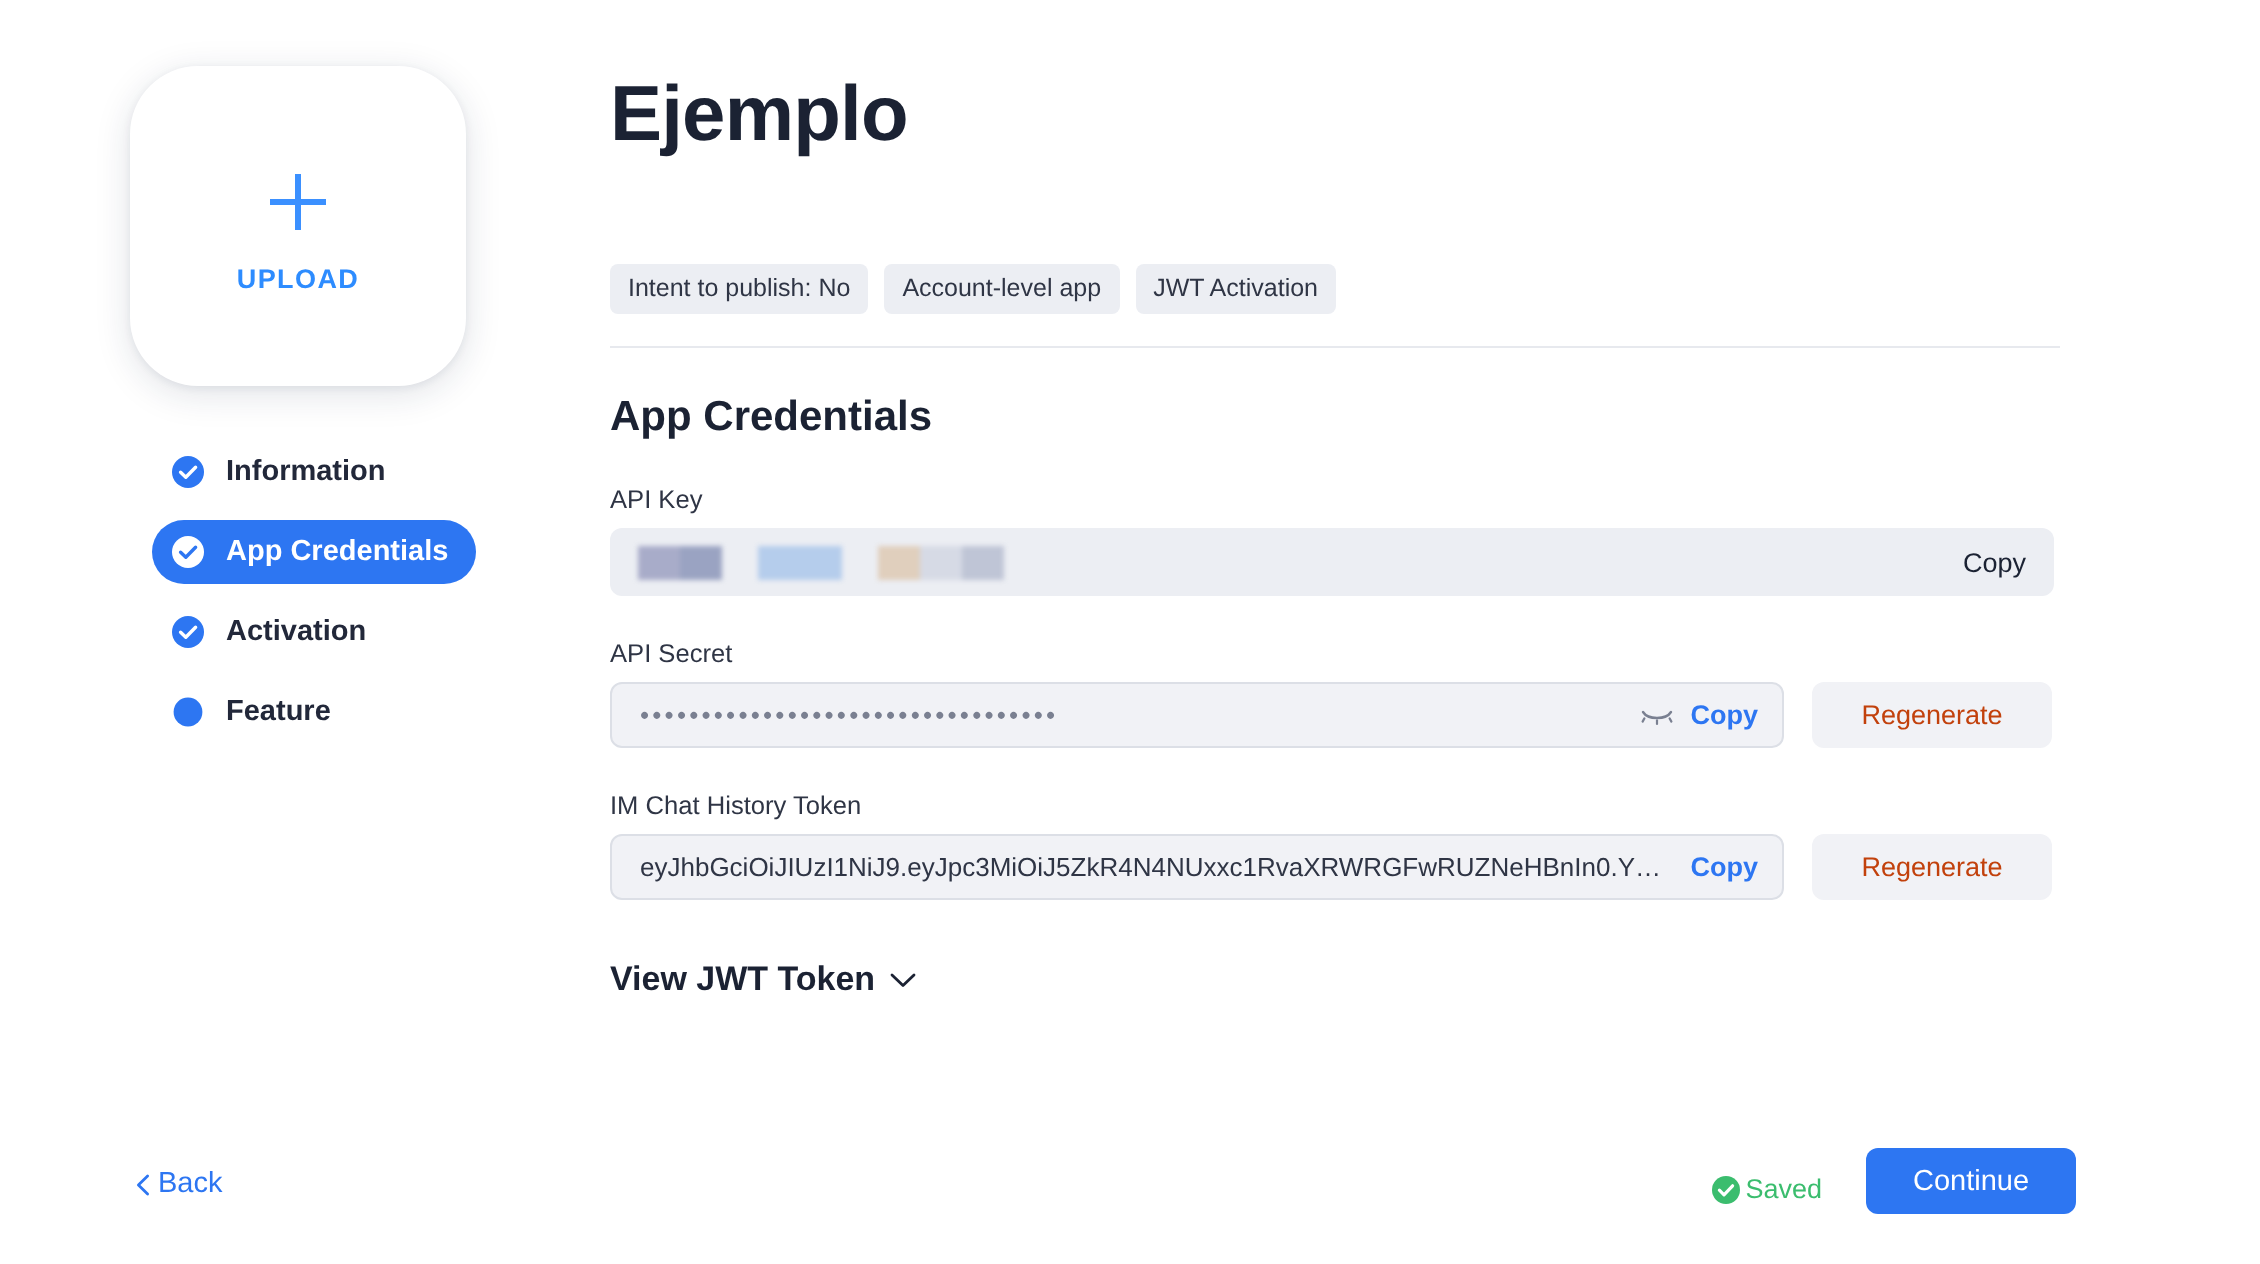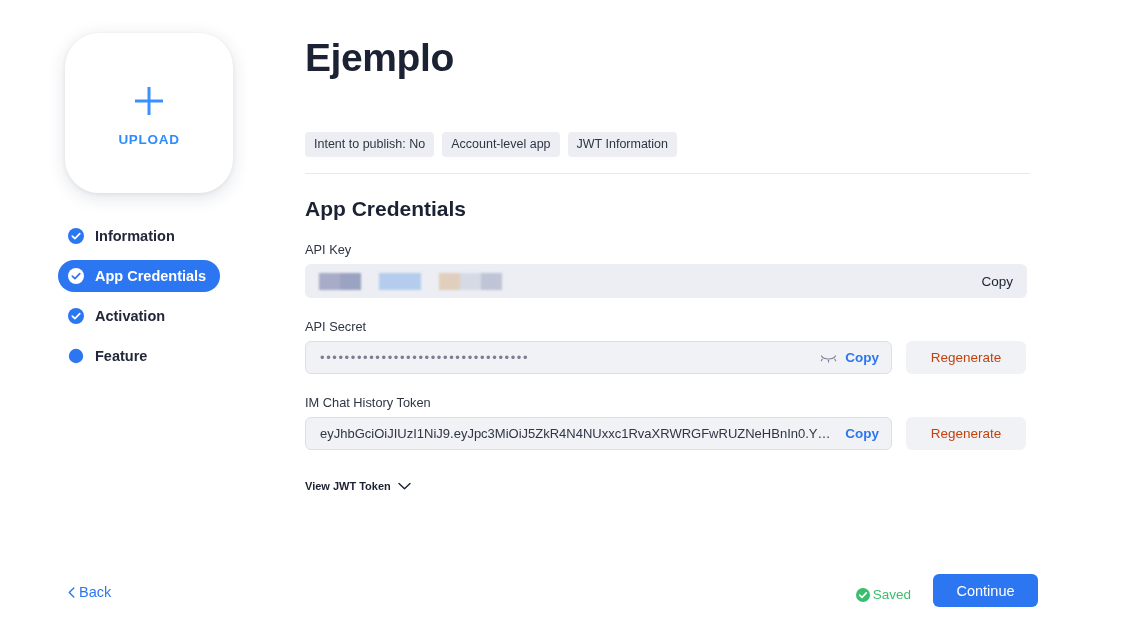--- a/index.html
+++ b/index.html
@@ -24,21 +24,21 @@
     display: flex; flex-direction: column;
     align-items: center; justify-content: center;
     cursor: pointer;
   }
   .plus-icon { width: 42px; height: 42px; display: block; margin-bottom: 10px; }
   .upload-label {
     color: #2d8cff; font-size: 13.5px; font-weight: 700;
     letter-spacing: 0.7px;
   }
 
-  .nav { position: absolute; left: 58px; top: 220px; width: 220px; }
+  .nav { position: absolute; left: 76px; top: 220px; width: 220px; }
   .nav-item {
     display: flex; align-items: center;
     height: 32px; padding: 0 14px 0 10px;
     border-radius: 16px; margin-bottom: 8px;
     cursor: pointer; width: fit-content;
   }
   .nav-item.active { background: #2d76f2; }
   .nav-icon { width: 16px; height: 16px; margin-right: 11px; flex: 0 0 16px; }
   .nav-label { font-size: 14.5px; font-weight: 700; color: #22283a; white-space: nowrap; }
   .nav-item.active .nav-label { color: #ffffff; }
@@ -109,21 +109,21 @@
     width: 120px; height: 33px;
     background: #f1f2f6; border: none; border-radius: 6px;
     font-family: "Liberation Sans", sans-serif;
     font-size: 13.5px; color: #c2410c; cursor: pointer;
   }
 
   .jwt-toggle {
     margin-top: 30px; display: inline-flex; align-items: center; gap: 7px;
     cursor: pointer;
   }
-  .jwt-toggle-label { font-size: 11px; font-weight: 700; color: #1b2233; }
+  .jwt-toggle-label { font-size: 17px; font-weight: 700; color: #1b2233; }
   .chev { width: 13px; height: 8px; display: block; }
 
   
   .footer { position: absolute; left: 0; bottom: 0; width: 1130px; height: 62px; }
   .back-link {
     position: absolute; left: 68px; top: 14px;
     display: inline-flex; align-items: center; gap: 4px;
     color: #2d76f2; font-size: 14.5px; cursor: pointer;
   }
   .back-chev { width: 7px; height: 11px; display: block; }
@@ -193,21 +193,21 @@
     </div>
   </div>
 
   <div class="main">
 
     <h1 class="page-title">Ejemplo</h1>
 
     <div class="badges">
       <span class="badge">Intent to publish: No</span>
       <span class="badge">Account-level app</span>
-      <span class="badge">JWT Information</span>
+      <span class="badge">JWT Activation</span>
     </div>
 
     <div class="divider"></div>
 
     <h2 class="section-title">App Credentials</h2>
 
     
     <div class="field">
       <div class="field-label">API Key</div>
       <div class="apikey-bar">

